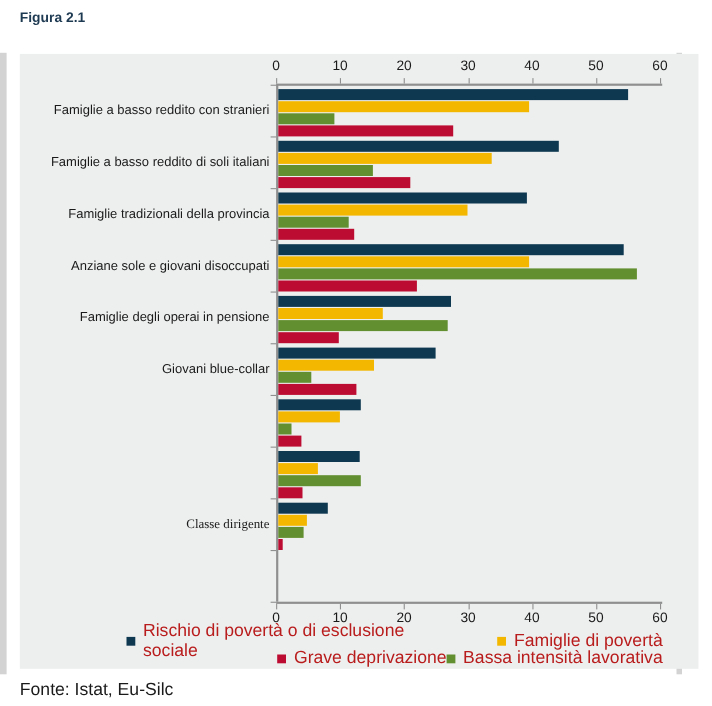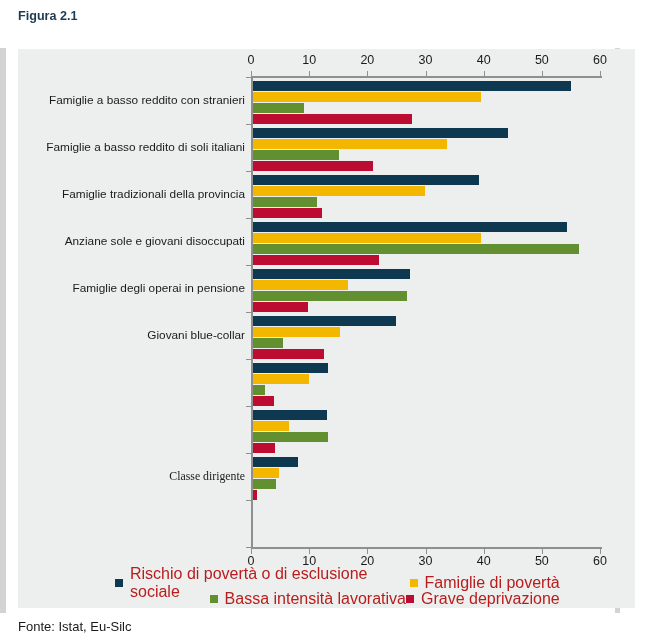--- a/index.html
+++ b/index.html
@@ -49,21 +49,21 @@
   .bars { position:absolute; left:235px; top:4px; width:349px; }
   .bar { height:10px; margin-bottom:1px; }
 
   
   #legend { position:absolute; left:97px; top:526px; display:grid;
     grid-template-columns:291px auto; grid-auto-rows:16px; }
   .legend-item { display:flex; align-items:center; font-size:16px; color:#b91c1c;justify-content:flex-end; }
   .legend-swatch { width:8px; height:8px; margin-right:7px; flex:0 0 8px; }
 
   
-  #footer { position:absolute; left:18px; top:619px; font-size:13px; color:#1a1a1a; }
+  #footer { position:absolute; left:18px; top:619px; font-size:16px; color:#1a1a1a; }
 </style>
 </head>
 <body>
 
 <div id="page">
 
   <div class="strip left"></div>
   <div class="strip right"></div>
 
   <div id="figure-header">
@@ -202,25 +202,25 @@
     <div id="legend">
         <div class="legend-item">
           <span class="legend-swatch" style="background: rgb(13, 56, 80);"></span>
           <span>Rischio di povertà o di esclusione sociale</span>
         </div>
         <div class="legend-item">
           <span class="legend-swatch" style="background: rgb(243, 183, 0);"></span>
           <span>Famiglie di povertà</span>
         </div>
         <div class="legend-item">
+          <span class="legend-swatch" style="background: rgb(188, 12, 49);"></span>
+          <span>Grave deprivazione</span>
+        </div>
+        <div class="legend-item">
           <span class="legend-swatch" style="background: rgb(98, 143, 47);"></span>
           <span>Bassa intensità lavorativa</span>
         </div>
-        <div class="legend-item">
-          <span class="legend-swatch" style="background: rgb(188, 12, 49);"></span>
-          <span>Grave deprivazione</span>
-        </div>
       </div>
   </div>
 
   <div id="footer">Fonte: Istat, Eu-Silc</div>
 
 </div>
 
 </body></html>

